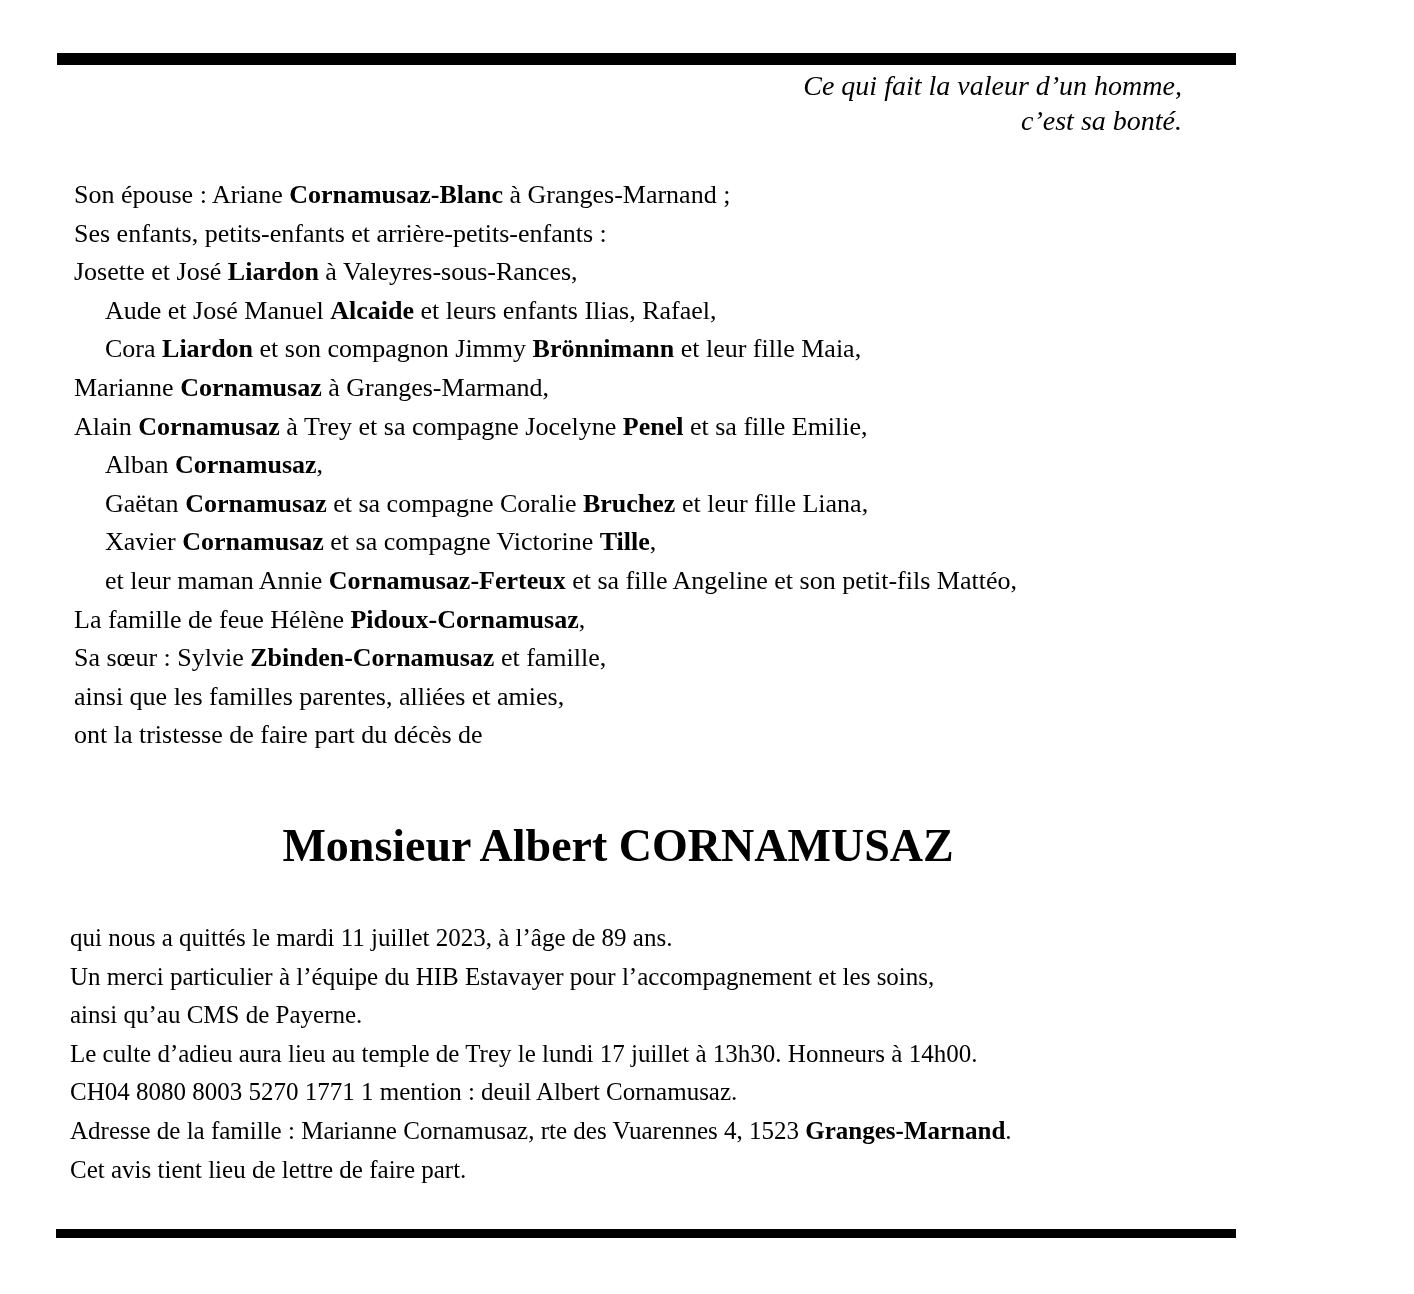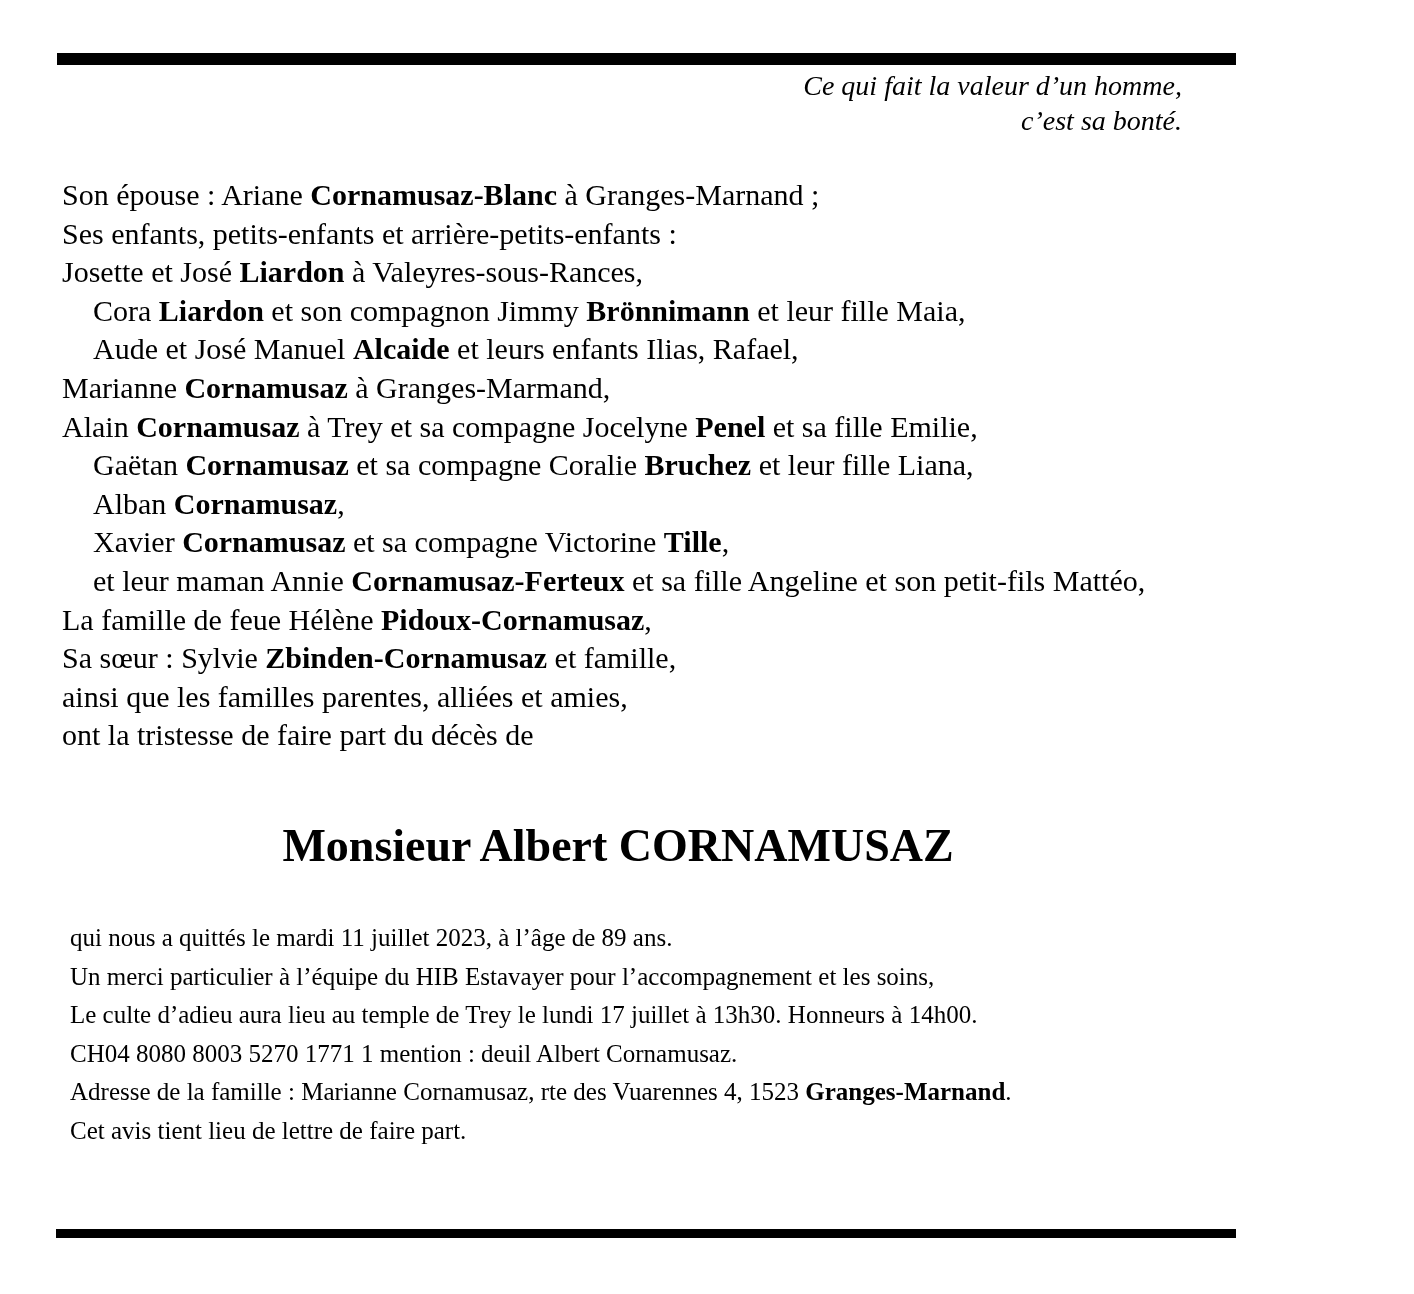--- a/index.html
+++ b/index.html
@@ -20,24 +20,24 @@
     top: 68px;
     right: 54px;
     text-align: right;
     font-style: italic;
     font-size: 28px;
     line-height: 35px;
     white-space: nowrap;
   }
   .family {
     position: absolute;
-    left: 62px;
+    left: 74px;
     top: 176px;
     width: 1315px;
-    font-size: 30px;
+    font-size: 26px;
     line-height: 38.6px;
   }
   .family .line { white-space: nowrap; }
   .family .line.indent { padding-left: 31px; }
   .deceased {
     position: absolute;
     left: 0;
     top: 822px;
     width: 100%;
     text-align: center;
@@ -64,39 +64,40 @@
 
   <div class="epigraph">
     <div>Ce qui fait la valeur d’un homme,</div>
     <div>c’est sa bonté.</div>
   </div>
 
   <div class="family" id="family-lines">
       <div class="line">Son épouse : Ariane <b>Cornamusaz-Blanc</b> à Granges-Marnand ;</div>
       <div class="line">Ses enfants, petits-enfants et arrière-petits-enfants :</div>
       <div class="line">Josette et José <b>Liardon</b> à Valeyres-sous-Rances,</div>
+      <div class="line indent">Aude et José Manuel <b>Alcaide</b> et leurs enfants Ilias, Rafael,</div>
       <div class="line indent">Cora <b>Liardon</b> et son compagnon Jimmy <b>Brönnimann</b> et leur fille Maia,</div>
-      <div class="line indent">Aude et José Manuel <b>Alcaide</b> et leurs enfants Ilias, Rafael,</div>
       <div class="line">Marianne <b>Cornamusaz</b> à Granges-Marmand,</div>
       <div class="line">Alain <b>Cornamusaz</b> à Trey et sa compagne Jocelyne <b>Penel</b> et sa fille Emilie,</div>
+      <div class="line indent">Alban <b>Cornamusaz</b>,</div>
       <div class="line indent">Gaëtan <b>Cornamusaz</b> et sa compagne Coralie <b>Bruchez</b> et leur fille Liana,</div>
-      <div class="line indent">Alban <b>Cornamusaz</b>,</div>
       <div class="line indent">Xavier <b>Cornamusaz</b> et sa compagne Victorine <b>Tille</b>,</div>
       <div class="line indent">et leur maman Annie <b>Cornamusaz-Ferteux</b> et sa fille Angeline et son petit-fils Mattéo,</div>
       <div class="line">La famille de feue Hélène <b>Pidoux-Cornamusaz</b>,</div>
       <div class="line">Sa sœur : Sylvie <b>Zbinden-Cornamusaz</b> et famille,</div>
       <div class="line">ainsi que les familles parentes, alliées et amies,</div>
       <div class="line">ont la tristesse de faire part du décès de</div>
     </div>
 
   <div class="deceased">Monsieur Albert CORNAMUSAZ</div>
 
   <div class="details" id="details-lines">
       <div class="line">qui nous a quittés le mardi 11 juillet 2023, à l’âge de 89 ans.</div>
       <div class="line">Un merci particulier à l’équipe du HIB Estavayer pour l’accompagnement et les soins,</div>
+      <div class="line">ainsi qu’au CMS de Payerne.</div>
       <div class="line">Le culte d’adieu aura lieu au temple de Trey le lundi 17 juillet à 13h30. Honneurs à 14h00.</div>
       <div class="line">CH04 8080 8003 5270 1771 1 mention : deuil Albert Cornamusaz.</div>
       <div class="line">Adresse de la famille : Marianne Cornamusaz, rte des Vuarennes 4, 1523 <b>Granges-Marnand</b>.</div>
       <div class="closing">Cet avis tient lieu de lettre de faire part.</div>
     </div>
 
   <div class="rule rule-bottom" style="background: rgb(0, 0, 0);"></div>
 </div>
 
 </body></html>

